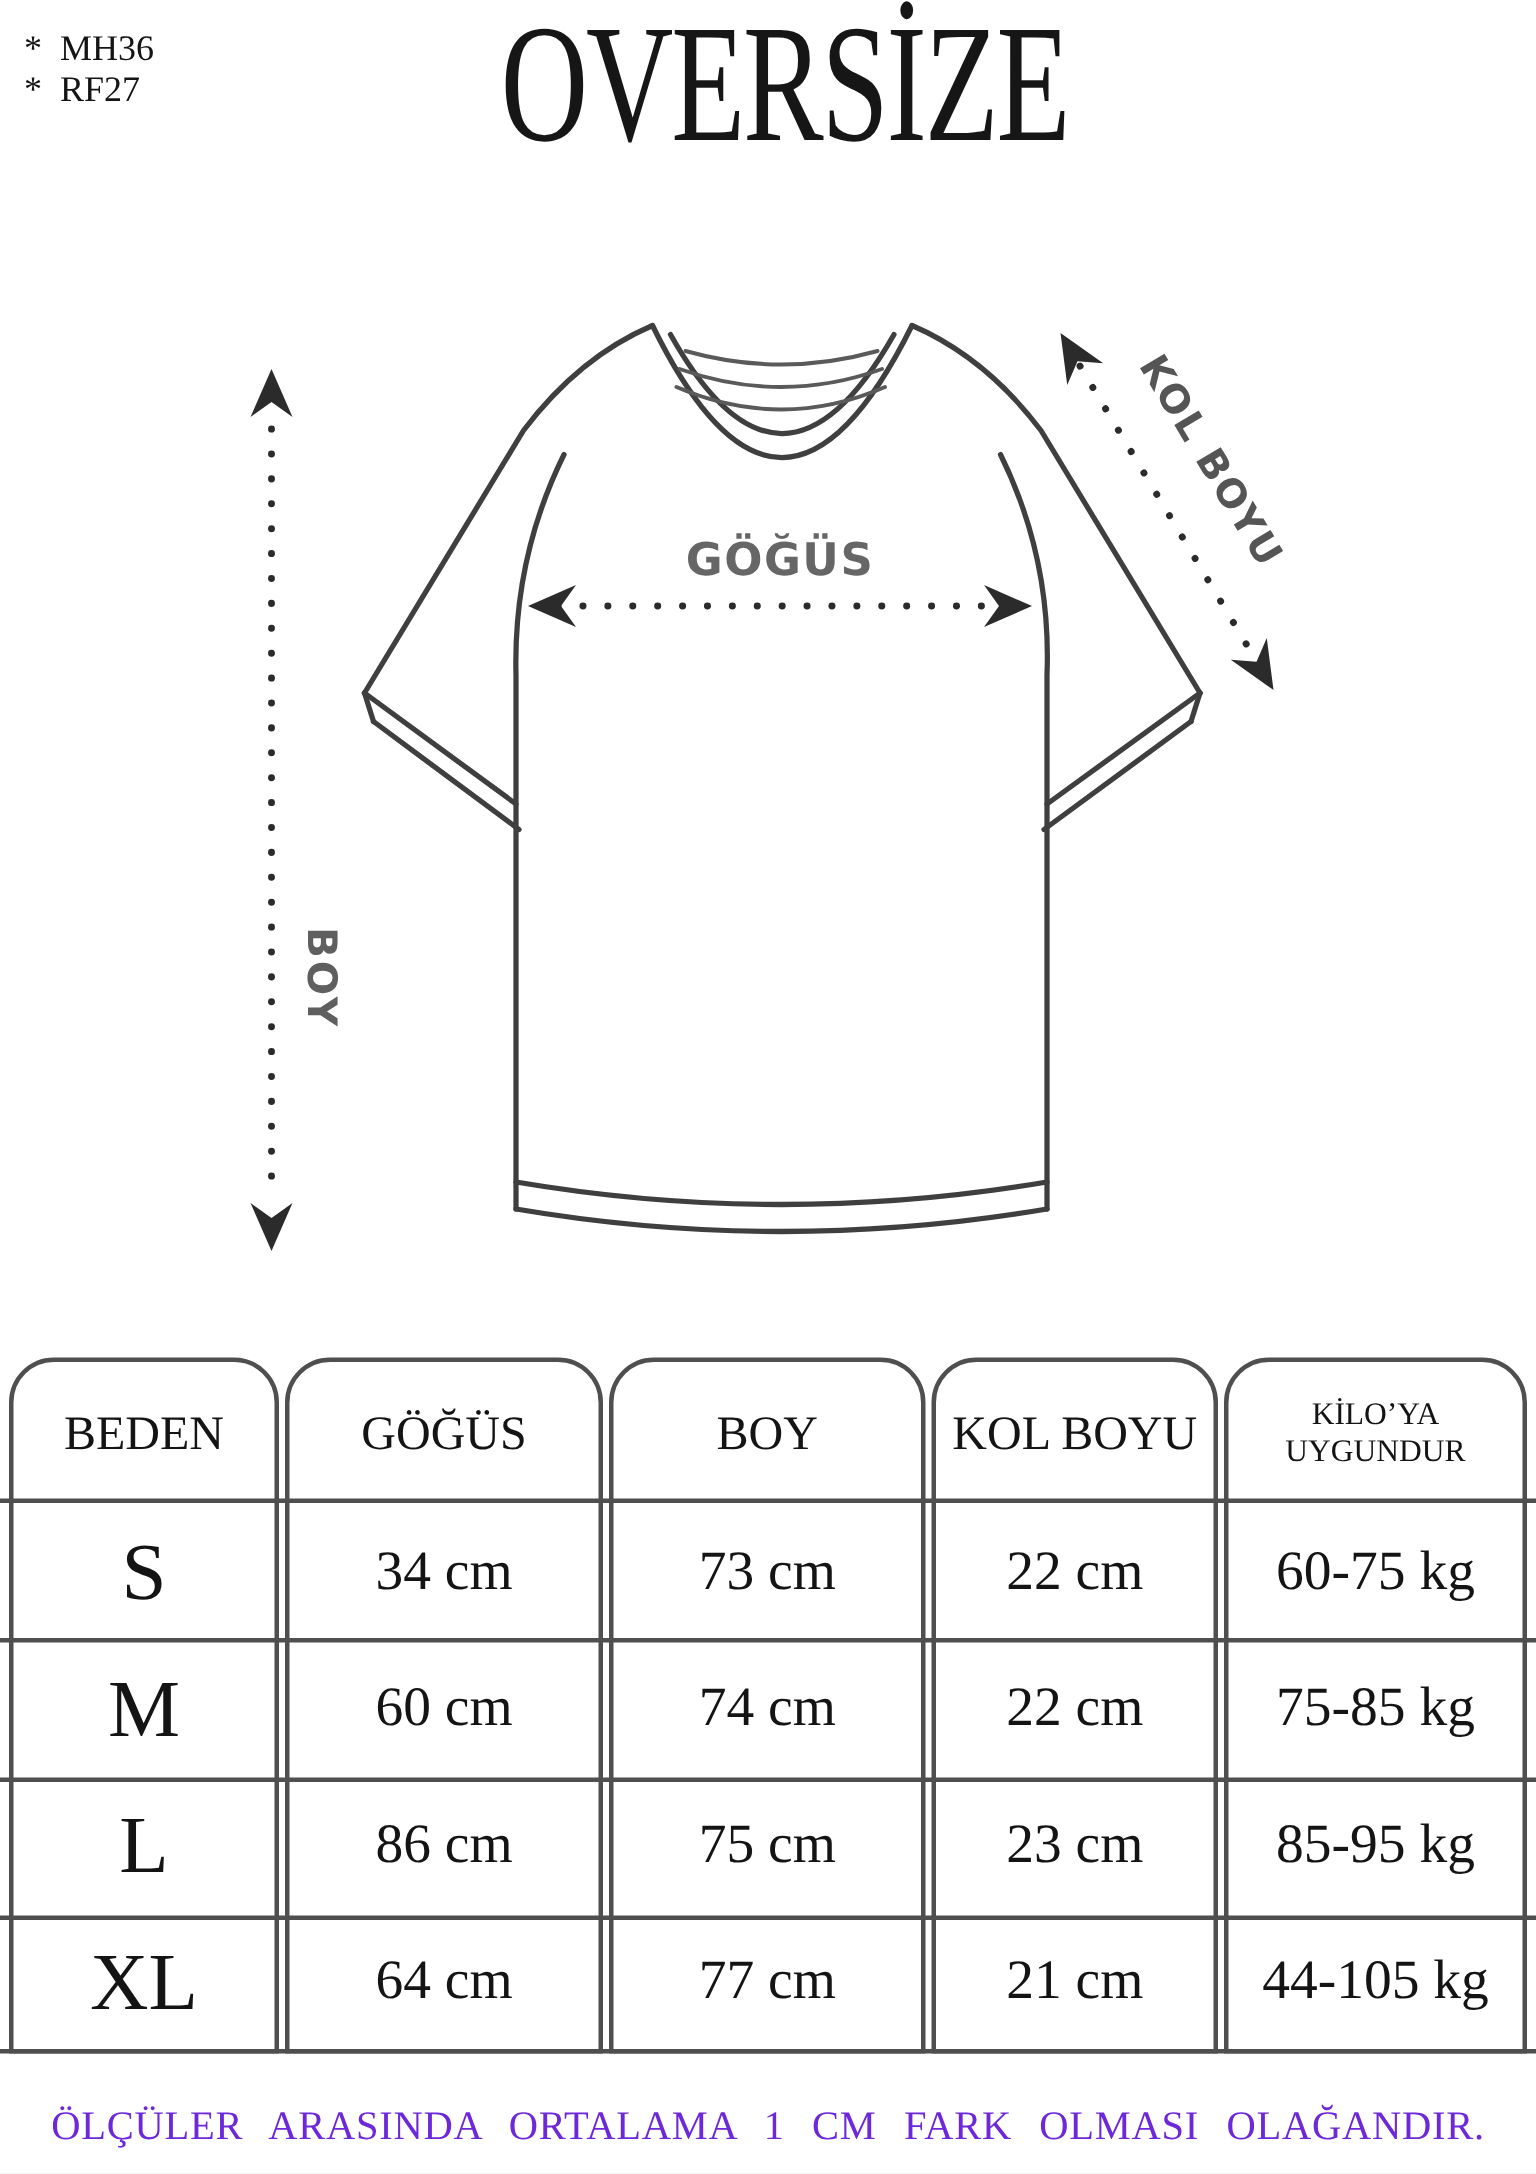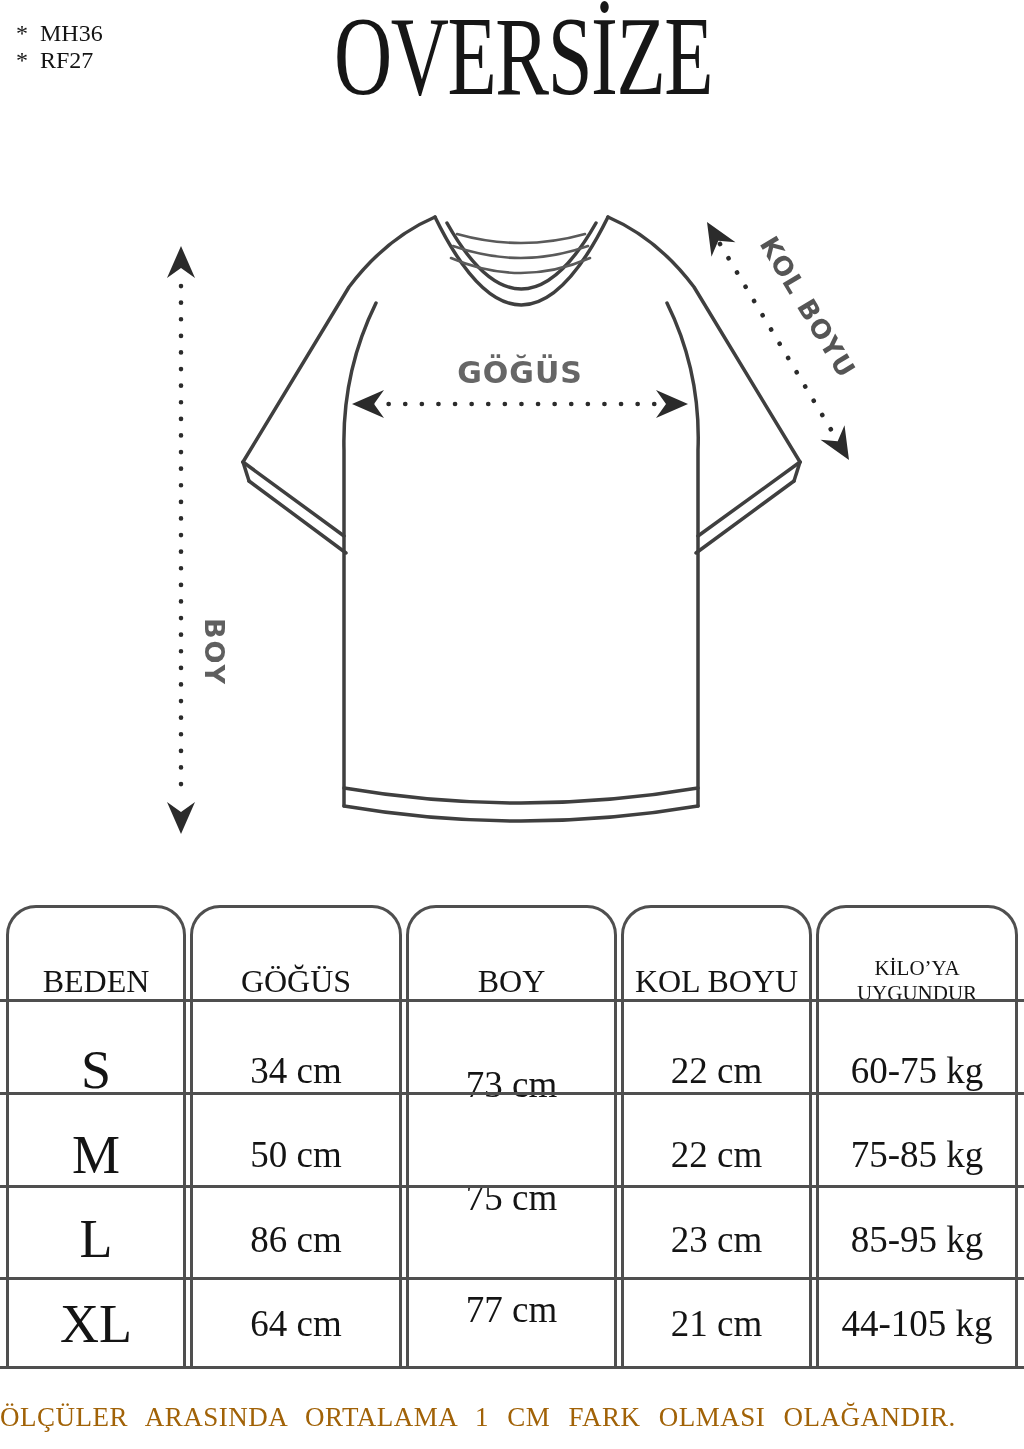--- a/index.html
+++ b/index.html
@@ -24,28 +24,28 @@
   .size-table{position:absolute;top:905px;left:0;width:1024px;height:470px;}
   .col{
     position:absolute;top:0;height:464px;background:#ffffff;
     border:3px solid #4f4f4f;border-radius:30px 30px 0 0;
     display:flex;flex-direction:column;box-sizing:border-box;
   }
   .cell{
     flex:1;display:flex;align-items:center;justify-content:center;
     text-align:center;font-size:37px;color:#141414;
   }
-  .cell.head{flex:0 0 94px;font-size:32px;margin-top:26px;}
+  .cell.head{flex:0 0 94px;font-size:32px;}
   .cell.head.small{font-size:21px;line-height:1.2;padding:0 36px;}
   .cell.size{font-size:54px;}
   .hline{position:absolute;left:0;width:1024px;height:3px;background:#4f4f4f;}
   
   .footer-note{
-    position:absolute;top:1402px;left:0;width:1024px;text-align:left;
-    font-size:27px;color:#a16207;word-spacing:11px;letter-spacing:0.5px;
+    position:absolute;top:1402px;left:0;width:1024px;text-align:center;
+    font-size:27px;color:#6d28d9;word-spacing:11px;letter-spacing:0.5px;
   }
 </style>
 </head>
 <body>
 
 <div class="page">
 
   <div class="codes">
     <div class="code-line">*  MH36</div>
     <div class="code-line">*  RF27</div>
@@ -115,28 +115,29 @@
       <div class="cell head">BEDEN</div>
       <div class="cell size">S</div>
       <div class="cell size">M</div>
       <div class="cell size">L</div>
       <div class="cell size">XL</div>
     </div>
 
     <div class="col" style="left:190px;width:212px;">
       <div class="cell head">GÖĞÜS</div>
       <div class="cell">34 cm</div>
-      <div class="cell">50 cm</div>
+      <div class="cell">60 cm</div>
       <div class="cell">86 cm</div>
       <div class="cell">64 cm</div>
     </div>
 
     <div class="col" style="left:406px;width:211px;">
       <div class="cell head">BOY</div>
       <div class="cell">73 cm</div>
+      <div class="cell">74 cm</div>
       <div class="cell">75 cm</div>
       <div class="cell">77 cm</div>
     </div>
 
     <div class="col" style="left:621px;width:191px;">
       <div class="cell head">KOL BOYU</div>
       <div class="cell">22 cm</div>
       <div class="cell">22 cm</div>
       <div class="cell">23 cm</div>
       <div class="cell">21 cm</div>

